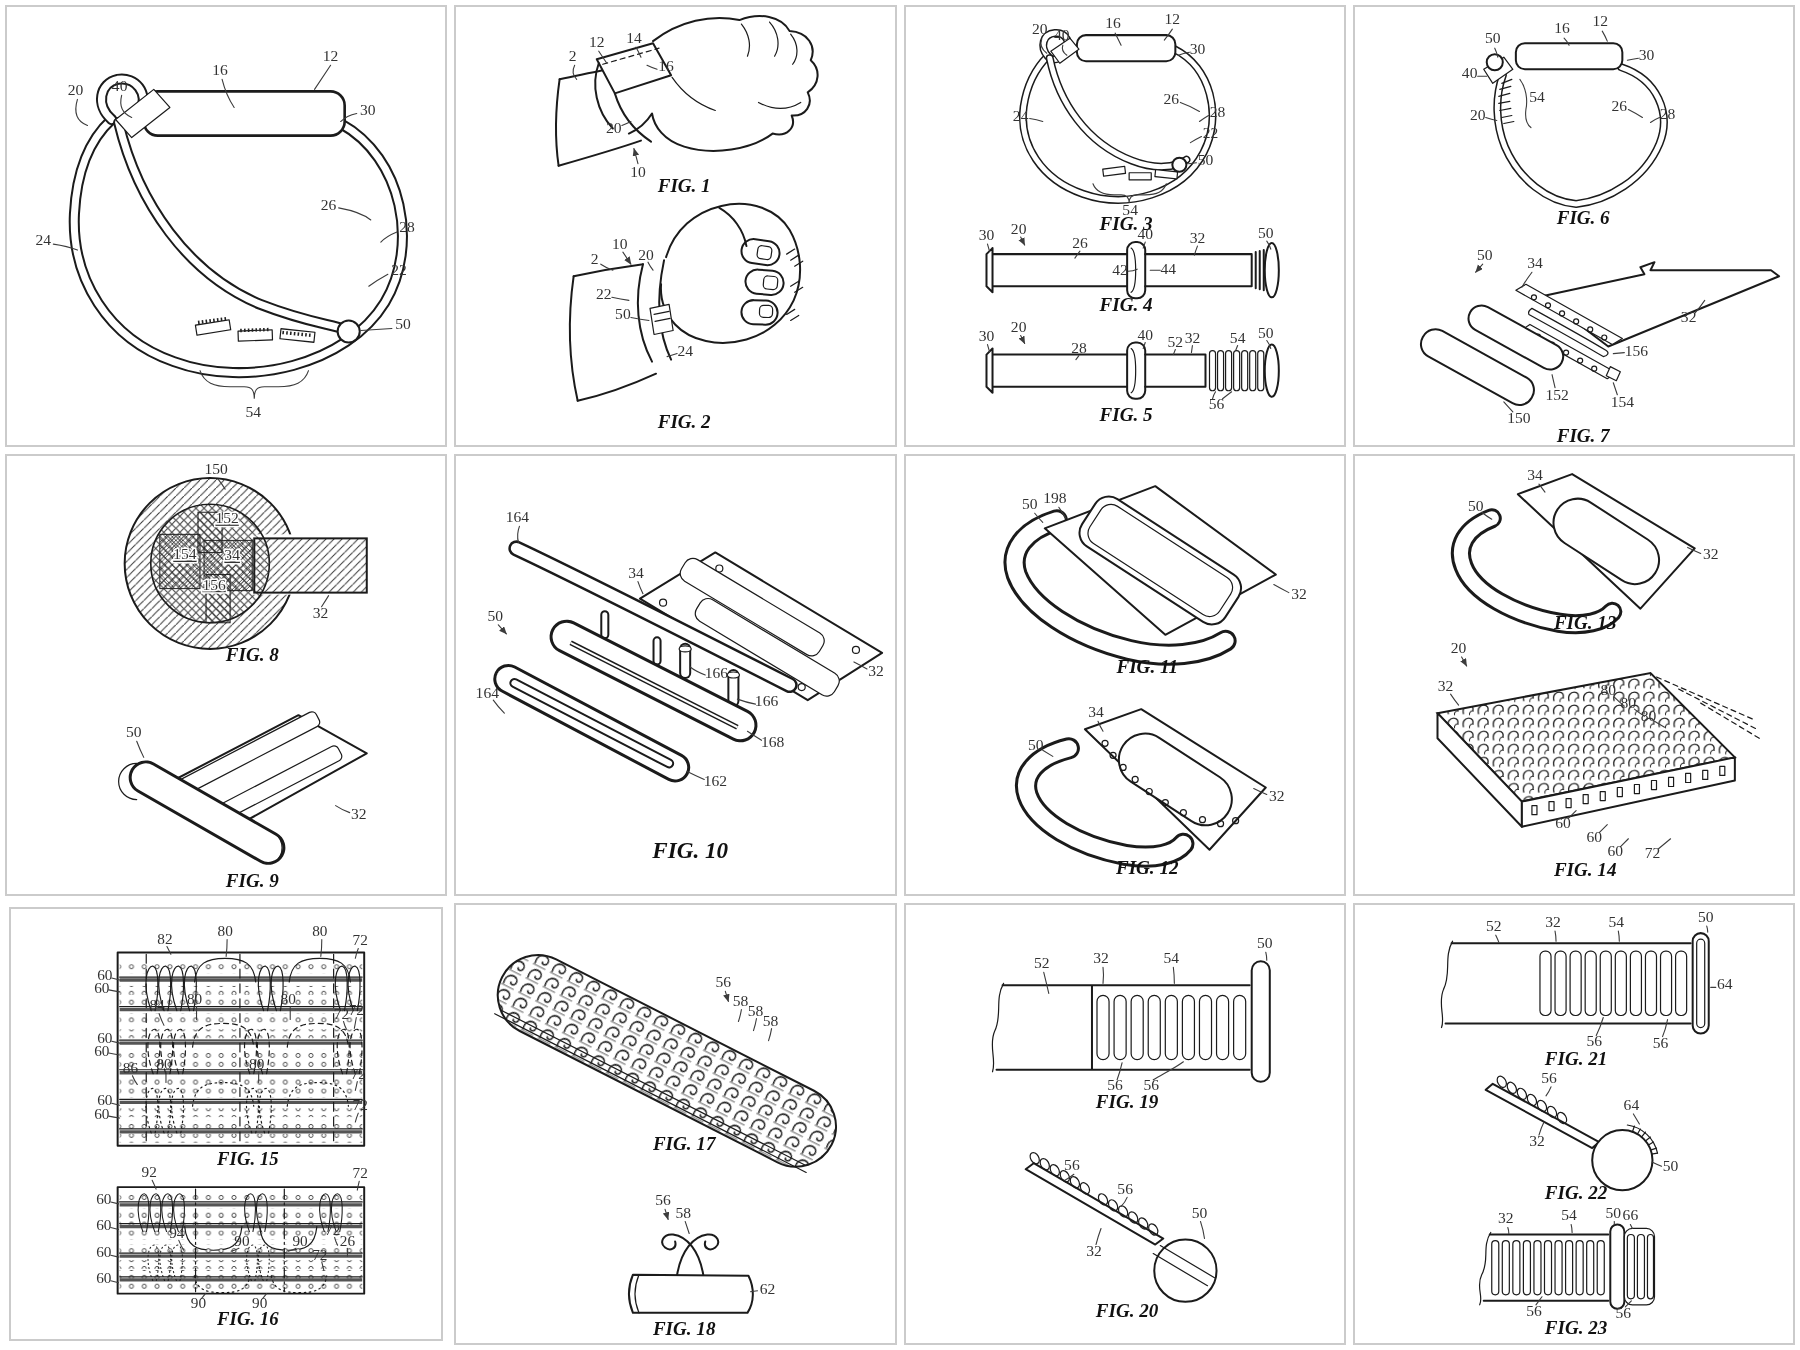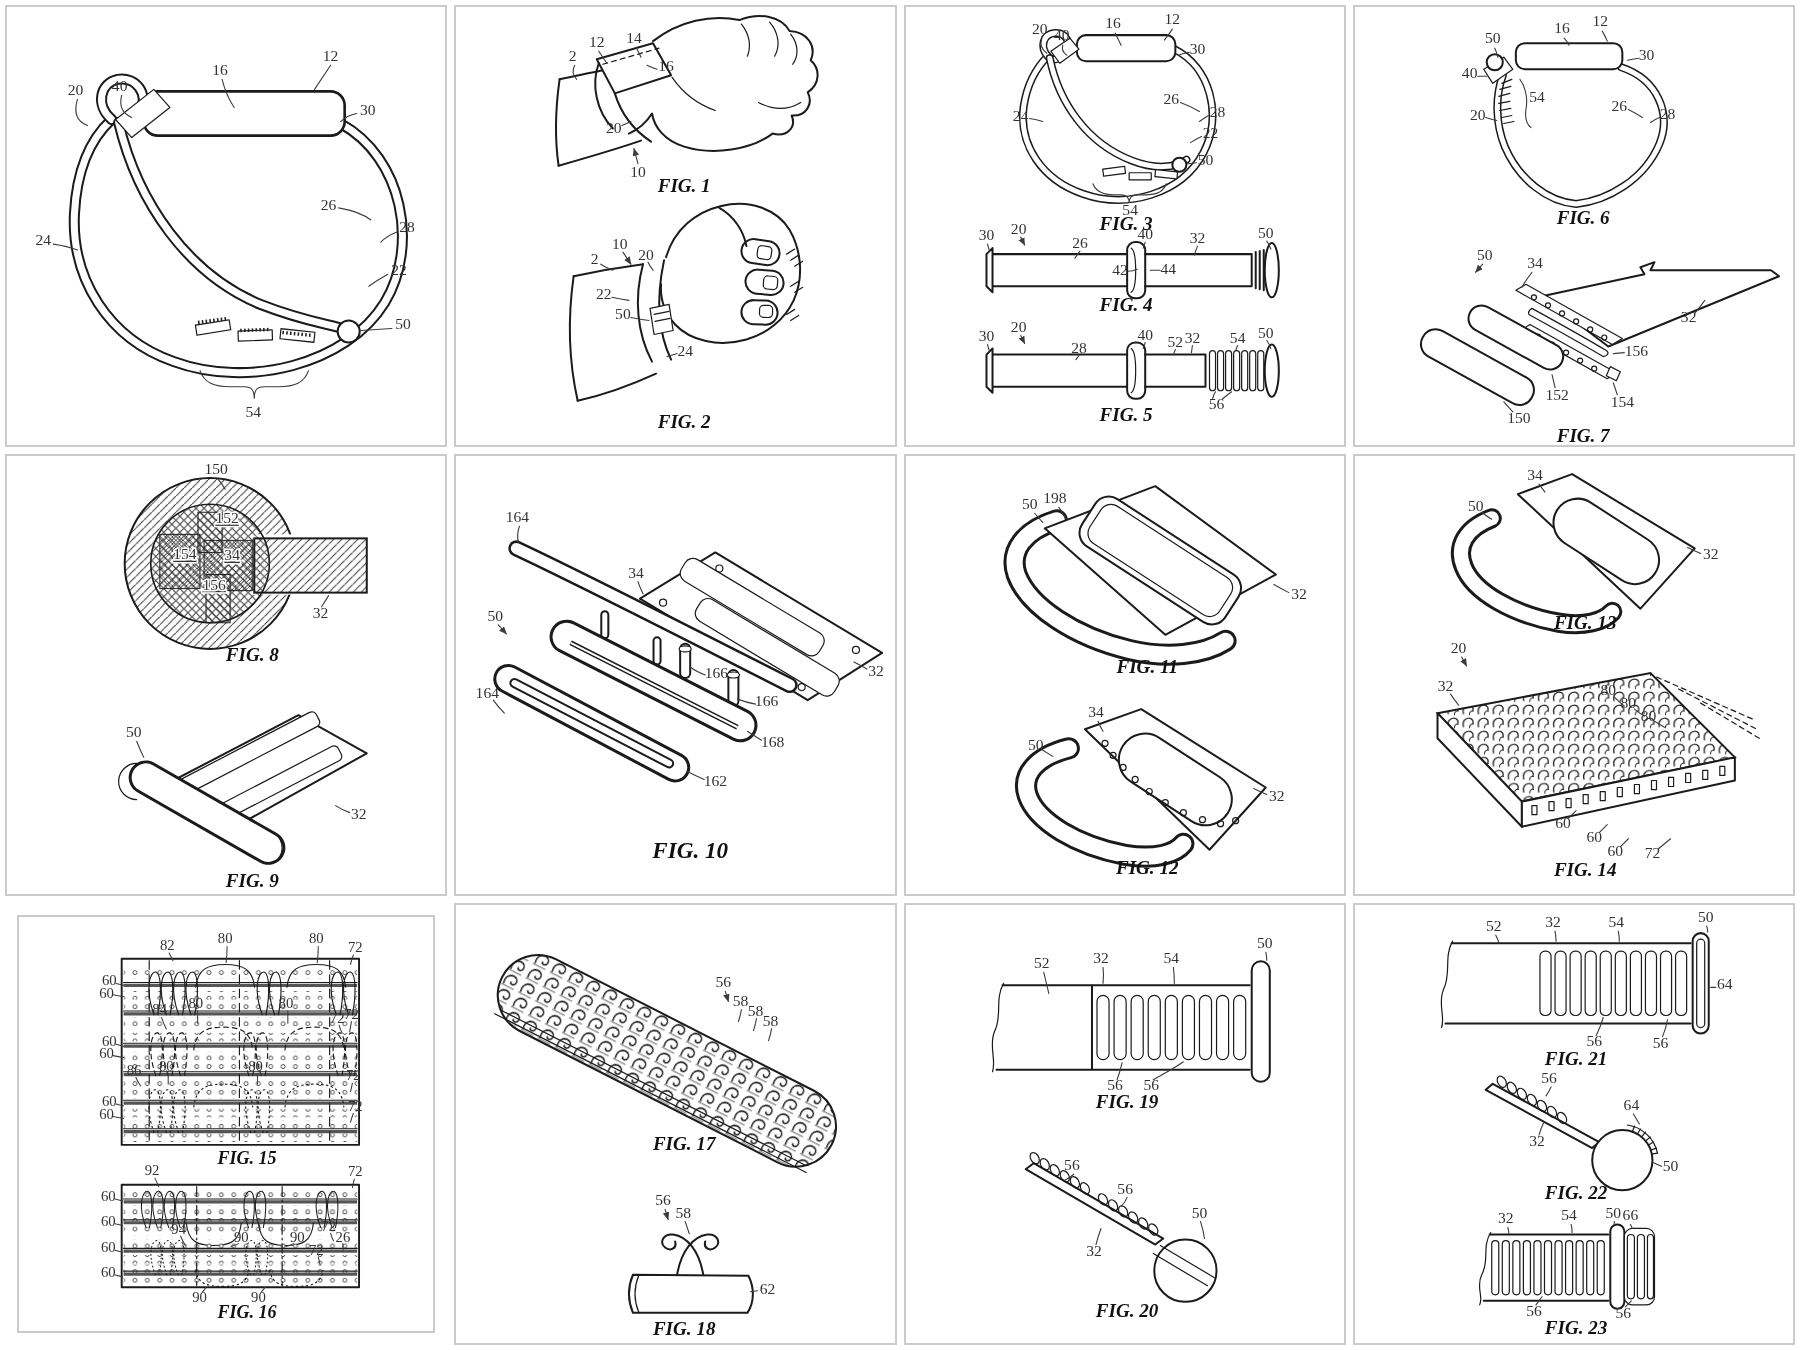--- a/index.html
+++ b/index.html
@@ -545,21 +545,21 @@
       <text class="num" x="292" y="264">80</text>
       <text class="num" x="207" y="370">60</text>
       <text class="num" x="238" y="384">60</text>
       <text class="num" x="259" y="398">60</text>
       <text class="num" x="296" y="400">72</text>
       <text class="cap" x="229" y="418">FIG. 14</text>
     </g>
   </svg>
   </figure>
 
-  <figure class="panel" style="margin:12px">
+  <figure class="panel" style="margin:4px">
   <svg viewBox="0 0 436 436">
     <g>
       <rect x="108" y="44" width="250" height="196" class="k wf"></rect>
       <g>
         <rect x="110" y="56" width="246" height="9" fill="url(#bds)"></rect>
             <rect x="110" y="78" width="246" height="9" fill="url(#bds)"></rect>
         <rect x="110" y="90" width="246" height="9" fill="url(#bds)"></rect>
             <rect x="110" y="106" width="246" height="9" fill="url(#bds)"></rect>
         <path class="rail" d="M110,72 L356,72 M110,102 L356,102" fill="none"></path>
         <path class="k1" d="M110,69 L356,69 M110,99 L356,99"></path>

